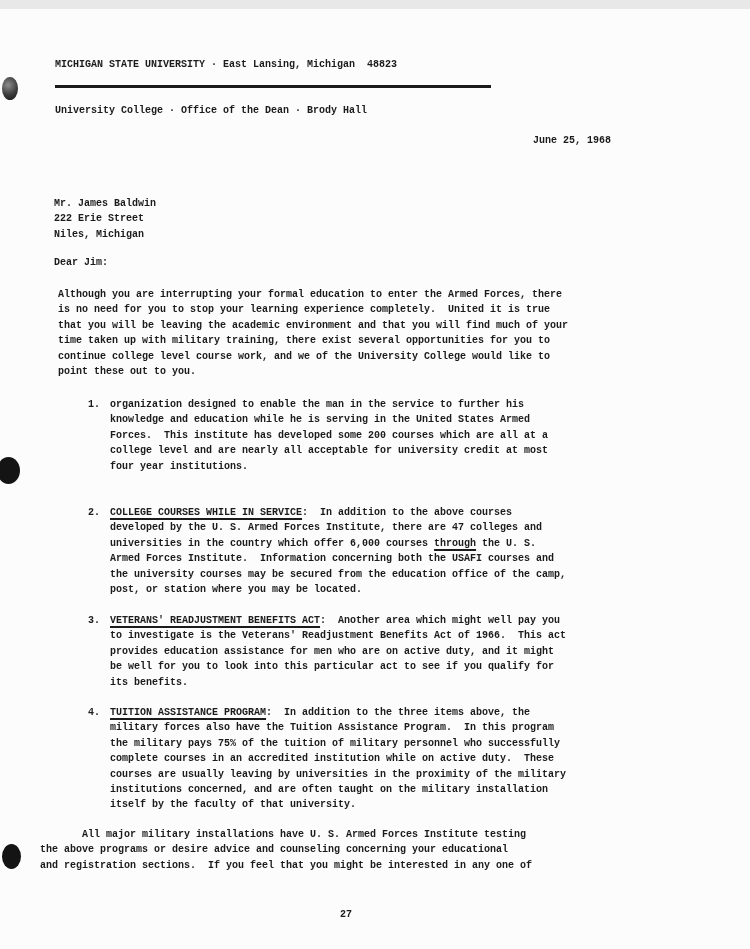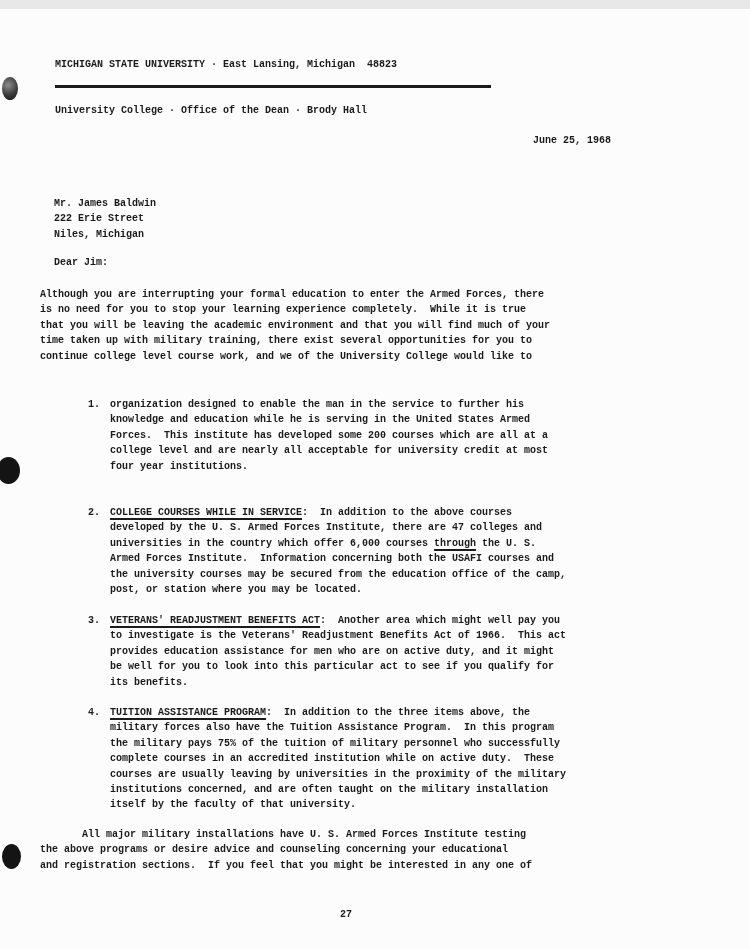--- a/index.html
+++ b/index.html
@@ -18,21 +18,21 @@
   .line{white-space:pre;line-height:15.4px;height:15.4px;}
   .abs{position:absolute;}
 
   .letterhead-line1{left:55px;top:48px;white-space:pre;line-height:15.4px;}
   .letterhead-rule{left:55px;top:76px;width:436px;height:3px;background:var(--ink,#1b1b1b);}
   .letterhead-line2{left:55px;top:94px;white-space:pre;line-height:15.4px;}
   .date-line{left:533px;top:124px;white-space:pre;line-height:15.4px;}
 
   .recipient{left:54px;top:187px;}
   .salutation{left:54px;top:246px;white-space:pre;line-height:15.4px;text-align:right;}
-  .intro{left:40px;top:278px;}
+  .intro{left:58px;top:278px;}
   .closing{left:40px;top:818px;}
   .page-number{left:340px;top:898px;white-space:pre;line-height:15.4px;}
 
   .item{position:absolute;left:88px;display:flex;align-items:flex-start;}
   .item .num{display:inline-block;width:22px;white-space:pre;line-height:15.4px;flex:0 0 22px;}
   .item-text{display:block;}
 
   .u{text-decoration:underline;text-decoration-thickness:1.5px;text-underline-offset:2.5px;}
 
   .hole{position:absolute;border-radius:50%;}
@@ -57,24 +57,25 @@
 
   <div class="recipient abs">
       <div class="line">Mr. James Baldwin</div>
       <div class="line">222 Erie Street</div>
       <div class="line">Niles, Michigan</div>
     </div>
   <div class="salutation abs">Dear Jim:</div>
 
   <div class="intro abs">
       <div class="line">Although you are interrupting your formal education to enter the Armed Forces, there</div>
-      <div class="line">is no need for you to stop your learning experience completely.  While it is true</div>
+      <div class="line">is no need for you to stop your learning experience completely.  United it is true</div>
       <div class="line">that you will be leaving the academic environment and that you will find much of your</div>
       <div class="line">time taken up with military training, there exist several opportunities for you to</div>
       <div class="line">continue college level course work, and we of the University College would like to</div>
+      <div class="line">point these out to you.</div>
     </div>
 
   <div id="items-container">
       <div class="item" style="top: 388px;">
         <span class="num">1.</span>
         <div class="item-text">
           <div class="line"><span>organization designed to enable the man in the service to further his</span></div>
           <div class="line"><span>knowledge and education while he is serving in the United States Armed</span></div>
           <div class="line"><span>Forces.  This institute has developed some 200 courses which are all at a</span></div>
           <div class="line"><span>college level and are nearly all acceptable for university credit at most</span></div>

